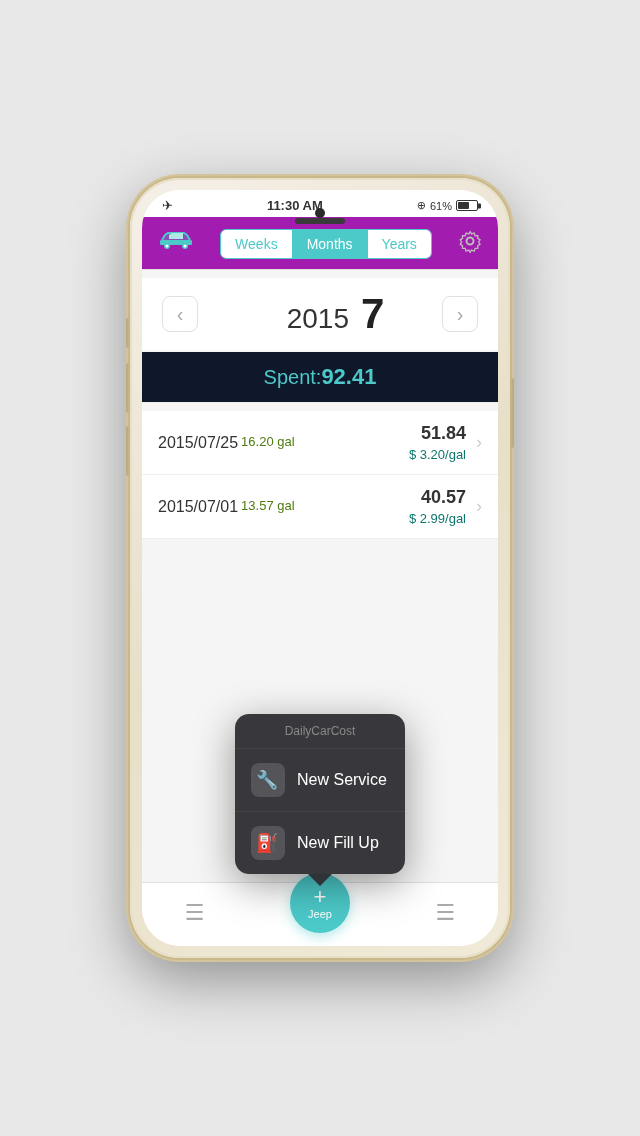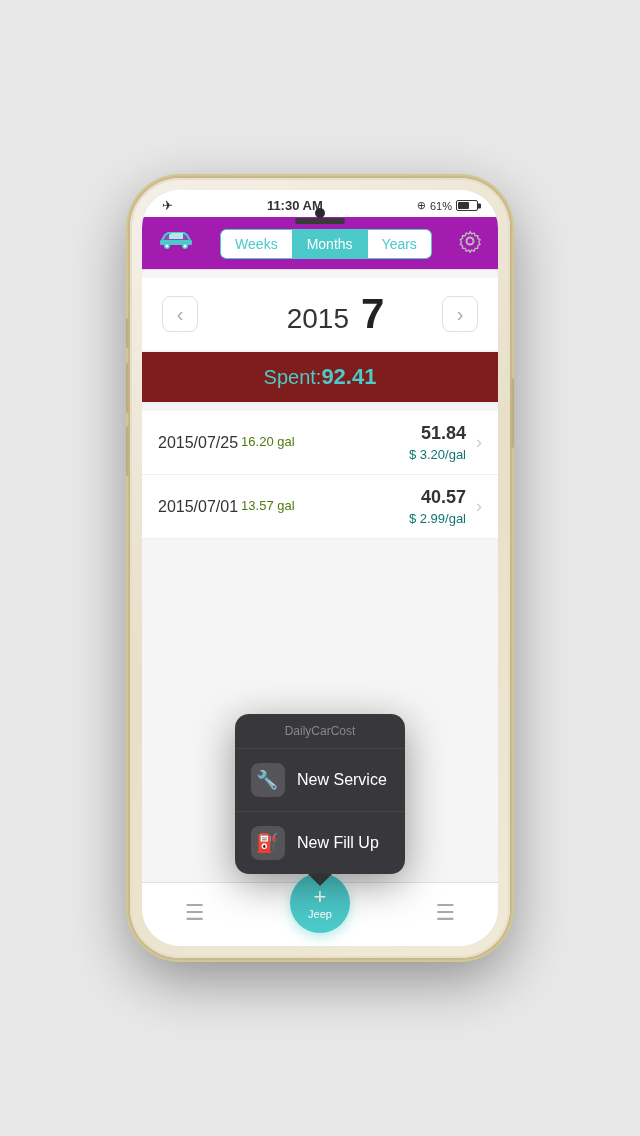--- a/index.html
+++ b/index.html
@@ -206,21 +206,21 @@
     }
 
     .date-month {
       font-size: 42px;
       font-weight: 700;
       color: #222;
     }
 
     
     .spent-row {
-      background: #7f1d1d;
+      background: #0f172a;
       display: flex;
       justify-content: center;
       align-items: center;
       padding: 12px;
       margin-top: 2px;
       border-bottom: 1px solid #f0f0f0;
     }
 
     .spent-label {
       font-size: 20px;

